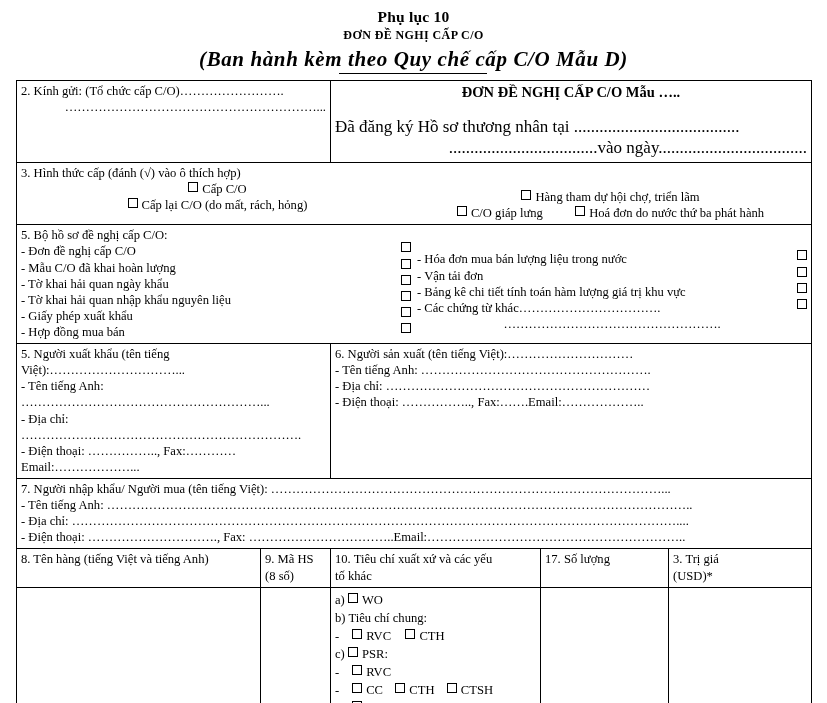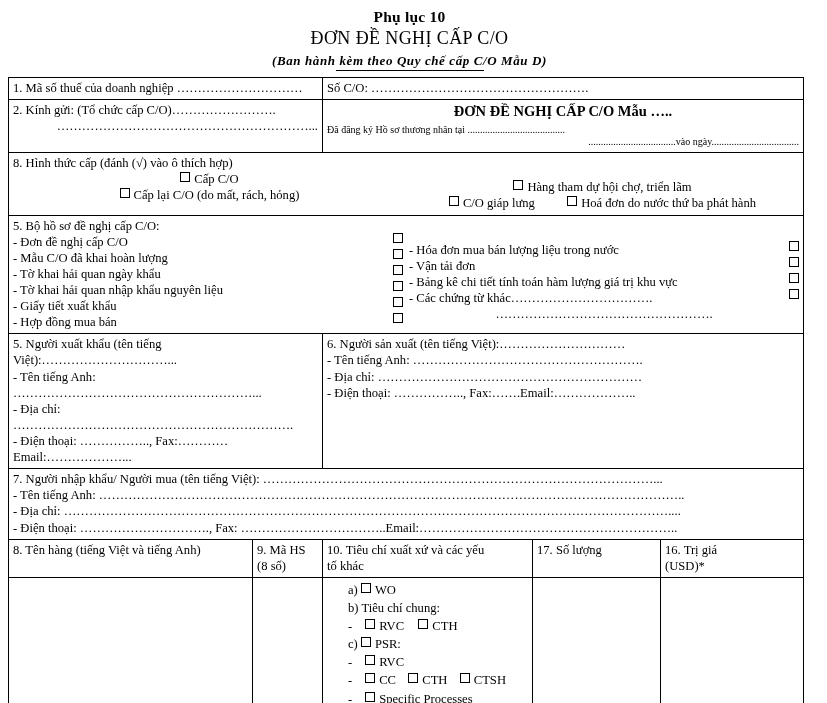--- a/index.html
+++ b/index.html
@@ -12,44 +12,44 @@
     height: 703px;
     font-family: "Liberation Serif", serif;
     color: #000000;
     overflow: hidden;
   }
   .page {
     position: relative;
     width: 827px;
     height: 602px;
     box-sizing: border-box;
-    padding: 8px 16px 0 8px;
+    padding: 8px 16px 0 16px;
   }
   
   .doc-header {
     text-align: center;
     margin-bottom: 6px;
   }
   .appendix {
     font-size: 15.5px;
     font-weight: bold;
     letter-spacing: 0.2px;
   }
   .main-title {
-    font-size: 18px;
-    font-weight: normal;
+    font-size: 12px;
+    font-weight: bold;
     letter-spacing: 0.4px;
     margin-top: 2px;
   }
   .subtitle-wrap {
     margin-top: 4px;
     display: inline-block;
   }
   .subtitle {
-    font-size: 13px;
+    font-size: 21px;
     font-style: italic;
     font-weight: bold;
     letter-spacing: 0.6px;
   }
   .subtitle-rule {
     border-bottom: 1px solid #000;
     width: 148px;
     margin: 1px auto 0 auto;
   }
   
@@ -94,26 +94,26 @@
   .twocol {
     display: flex;
     text-align: center;
   }
   .twocol > div:first-child { width: 50%; }
   .twocol > div:last-child { width: 50%; margin-top: 8px; }
   .titlebox {
     text-align: center;
     font-weight: bold;
     font-size: 14.5px;
-    margin-bottom: 3px;
-  }
-  .sub-reg { font-size: 10px; }
+    margin-bottom: 14px;
+  }
+  .sub-reg { font-size: 17px; }
   .reg-line2 { text-align: right; }
   .hs-sub { display: block; }
-  .crit-list div { margin-top: 2px; margin-left: 21px; }
+  .crit-list div { margin-top: 2px; }
   .dash { display: inline-block; width: 14px; }
   td.tall { height: 200px; }
 </style>
 </head>
 <body>
 
 <div class="page">
 
   <div class="doc-header">
     <div class="appendix">Phụ lục 10</div>
@@ -127,44 +127,36 @@
   <table class="form">
     <colgroup>
       <col style="width:244px">
       <col style="width:70px">
       <col style="width:210px">
       <col style="width:128px">
       <col style="width:143px">
     </colgroup>
 
     <tbody>
-        <tr>
-      <td colspan="2">
-        <span class="row-line">1. Mã số thuế của doanh nghiệp …………………………</span>
-      </td>
-      <td colspan="3">
-        <span class="row-line">Số C/O: …………………………………………….</span>
-      </td>
-    </tr>
 
     <tr>
       <td colspan="2">
         <span class="row-line">2. Kính gửi: (Tổ chức cấp C/O)…………………….</span>
         <span class="row-line" style="text-align:right">……………………………………………………...</span>
       </td>
       <td colspan="3">
         <div class="titlebox">ĐƠN ĐỀ NGHỊ CẤP C/O Mẫu …..</div>
         <span class="row-line sub-reg">Đã đăng ký Hồ sơ thương nhân tại .......................................</span>
         <span class="row-line sub-reg reg-line2">...................................vào ngày...................................</span>
       </td>
     </tr>
 
     <tr>
       <td colspan="5">
-        <span class="row-line">8. Hình thức cấp (đánh (√) vào ô thích hợp)</span>
+        <span class="row-line">3. Hình thức cấp (đánh (√) vào ô thích hợp)</span>
         <div class="twocol">
           <div>
             <div>
               <span class="cb"></span><span>Cấp C/O</span>
             </div>
             <div>
               <span class="cb"></span><span>Cấp lại C/O (do mất, rách, hỏng)</span>
             </div>
           </div>
           <div>
@@ -196,21 +188,21 @@
             </div>
             <div class="flexline">
               <span>- Tờ khai hải quan ngày khẩu</span>
                   <span class="cb-r"></span>
             </div>
             <div class="flexline">
               <span>- Tờ khai hải quan nhập khẩu nguyên liệu</span>
                   <span class="cb-r"></span>
             </div>
             <div class="flexline">
-              <span>- Giấy tiết xuất khẩu</span>
+              <span>- Giấy phép xuất khẩu</span>
                   <span class="cb-r"></span>
             </div>
             <div class="flexline">
               <span>- Hợp đồng mua bán</span>
                   <span class="cb-r"></span>
             </div>
           </div>
           <div class="cellpad">
             <div class="flexline">
               <span>- Hóa đơn mua bán lượng liệu trong nước</span>
@@ -269,21 +261,21 @@
         <span class="row-line hs-sub">(8 số)</span>
       </td>
       <td>
         <span class="row-line">10. Tiêu chí xuất xứ và các yếu</span>
         <span class="row-line">tố khác</span>
       </td>
       <td>
         <span class="row-line">17. Số lượng</span>
       </td>
       <td>
-        <span class="row-line">16. Trị giá</span>
+        <span class="row-line">3. Trị giá</span>
         <span class="row-line">(USD)*</span>
       </td>
     </tr>
 
     <tr>
       <td class="tall"></td>
       <td class="tall"></td>
       <td class="tall">
         <div class="crit-list">
           <div>

